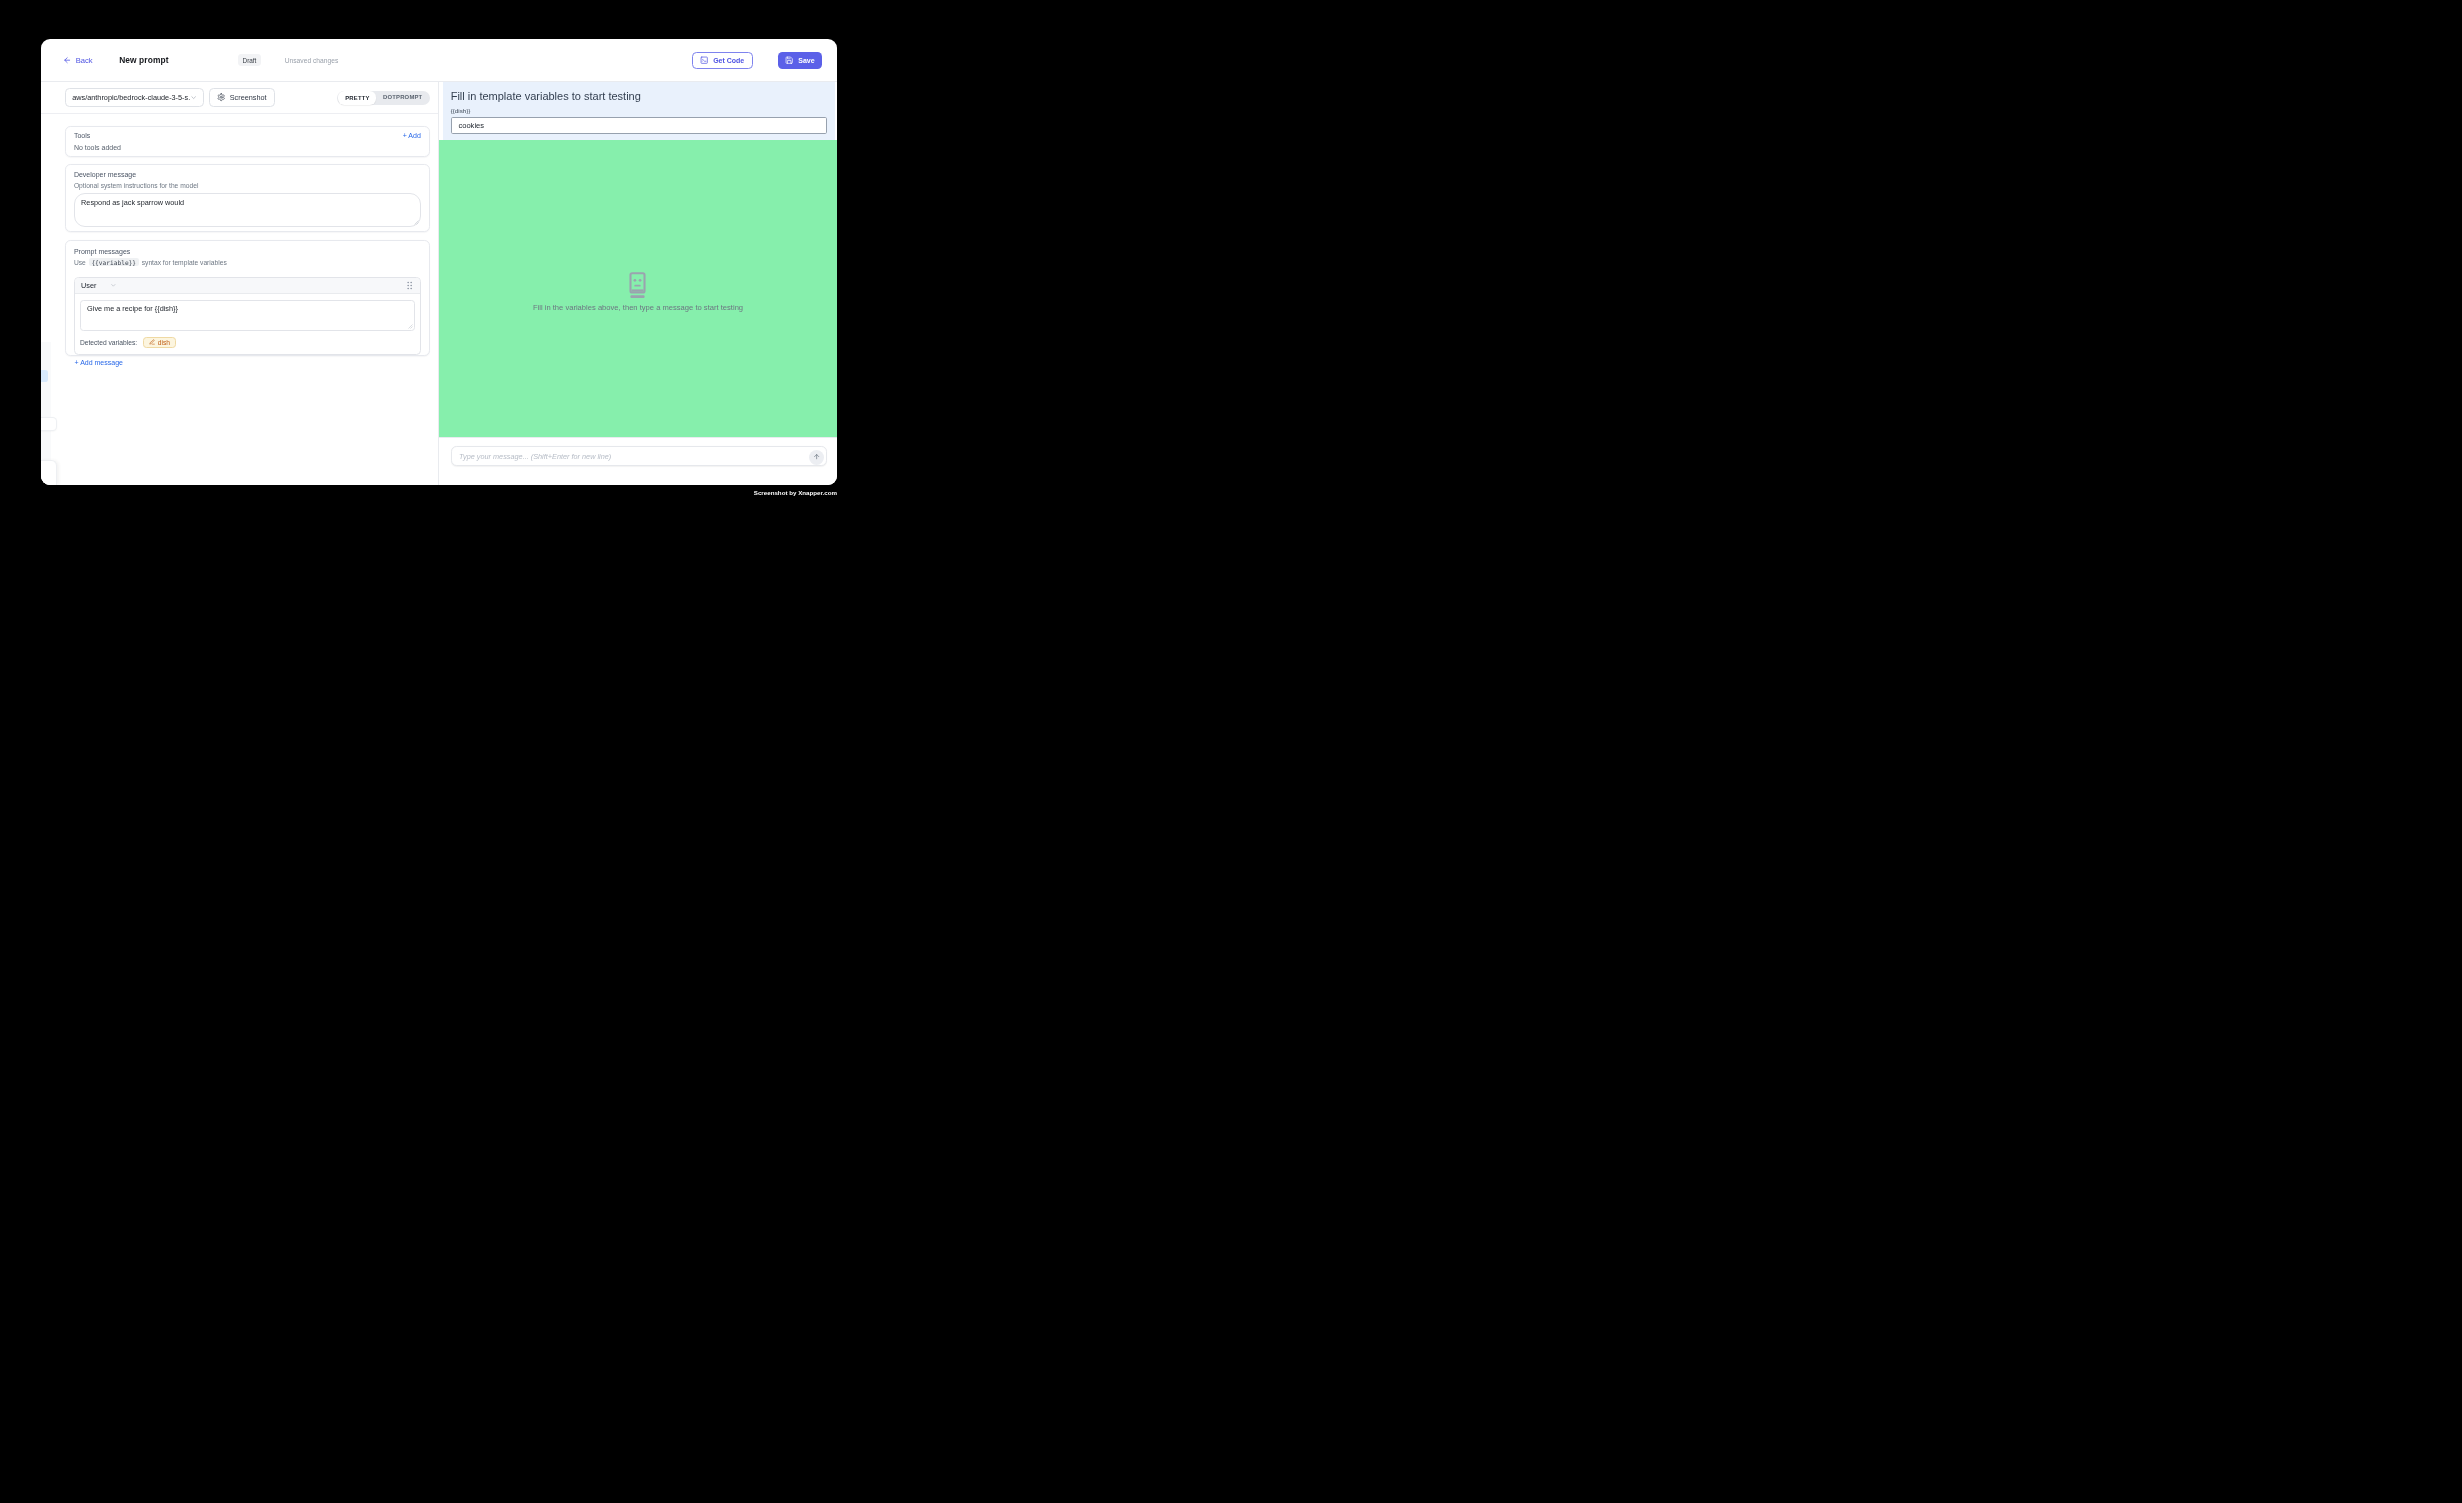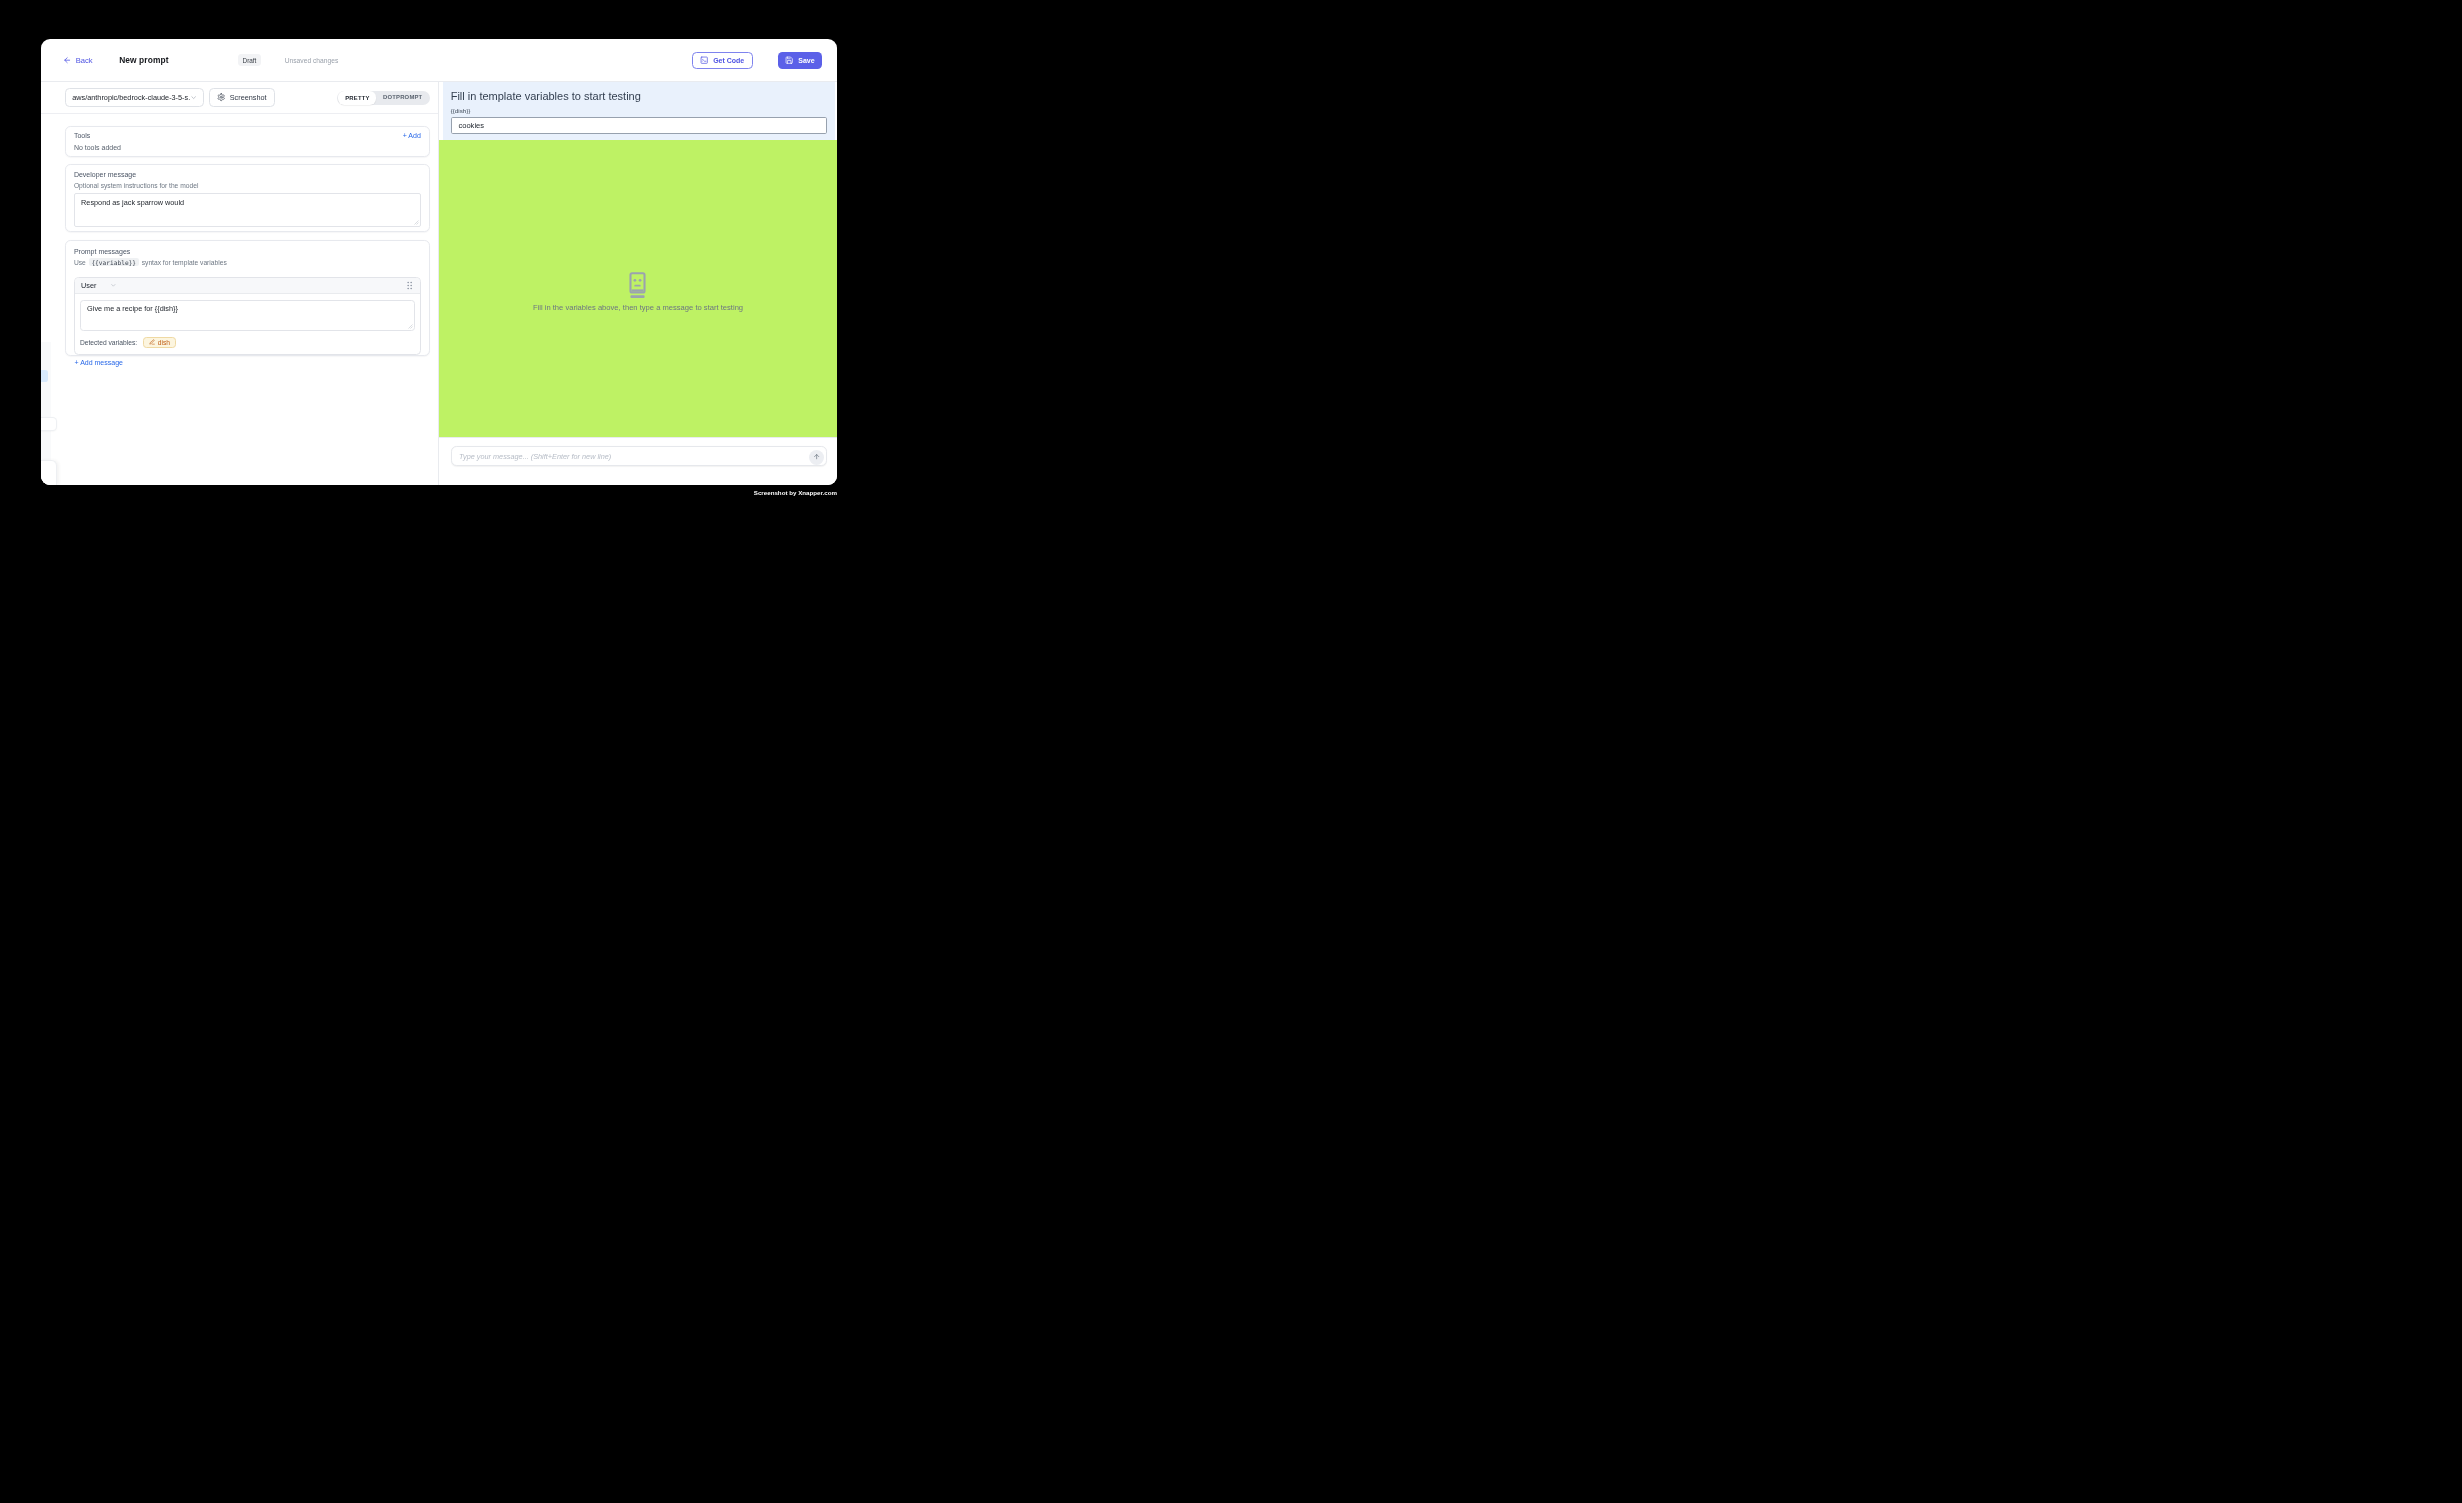--- a/index.html
+++ b/index.html
@@ -40,21 +40,21 @@
   .cards{padding:11.8px 7.8px 0 23.5px;}
   .card{border:0.6px solid #e7e9ee;border-radius:5.6px;background:#fff;box-shadow:0 0.6px 1.1px rgba(16,24,40,.04);}
   .card .label{font-size:7px;color:#4b5565;}
   .card .sub{font-size:6.7px;color:#6e7884;margin-top:3.4px;}
   .link{color:#2767e8;font-size:7px;font-weight:500;cursor:pointer;text-decoration:none;}
   .card.tools{height:31px;padding:5.6px 8.4px;margin-bottom:7.3px;}
   .card.tools .row{display:flex;align-items:center;justify-content:space-between;}
   .card.tools .empty{font-size:7px;color:#59626e;margin-top:4.5px;}
   .card.dev{height:68px;padding:6.2px 8.4px;margin-bottom:8.4px;}
   .ta-wrap{position:relative;}
-  textarea{display:block;width:100%;border:0.6px solid #e2e4e9;border-radius:2px;resize:none;outline:none;font-size:7.3px;color:#23282f;padding:3.9px 6.2px;line-height:1.45;background:#fff;}
+  textarea{display:block;width:100%;border:0.6px solid #e2e4e9;border-radius:11px;resize:none;outline:none;font-size:7.3px;color:#23282f;padding:3.9px 6.2px;line-height:1.45;background:#fff;}
   .card.dev textarea{height:34px;margin-top:4.5px;}
   .resize-glyph{position:absolute;right:1.7px;bottom:1.7px;width:5px;height:5px;color:#c3c7ce;}
   .card.msgs{height:116px;padding:6.2px 8.4px;}
   .hint{display:flex;align-items:center;gap:2.8px;}
   .hint code{font-family:"DejaVu Sans Mono","Liberation Mono",monospace;font-size:6.2px;background:#eff1f3;color:#3c4450;padding:0.6px 2.8px;border-radius:2.2px;}
   .msgblock{border:0.6px solid #e2e4e9;border-radius:4.5px;margin-top:11px;overflow:hidden;}
   .msghead{height:15.7px;background:#f7f8fa;border-bottom:0.6px solid #e9ebee;display:flex;align-items:center;padding:0 6.2px;}
   .role{display:flex;align-items:center;cursor:pointer;}
   .role span{font-size:7.3px;color:#1b212b;}
   .role svg{width:6.7px;height:6.7px;color:#aab0b9;margin-left:13.4px;}
@@ -71,21 +71,21 @@
   .sliver-strip{position:absolute;left:0;top:260px;width:9.5px;height:119px;background:#f9fafb;}
   .sliver-blue{position:absolute;left:0;top:288px;width:7.3px;height:11.8px;background:#d8eafd;border-radius:0 2.8px 2.8px 0;}
   .sliver-gap{position:absolute;left:0;top:335px;width:15.7px;height:14px;background:#fff;border:0.6px solid #eef0f3;border-left:none;border-radius:0 4.5px 4.5px 0;box-shadow:0 0.6px 1.7px rgba(0,0,0,.05);}
   .sliver-card{position:absolute;left:0;top:378px;width:16px;height:25px;background:#fff;border:0.6px solid #edeff2;border-left:none;border-bottom:none;border-radius:0 5.6px 0 0;box-shadow:1.1px 0 3.4px rgba(0,0,0,.05);}
 
   
   .vars{height:58px;margin:0 2.2px 0 3.9px;background:#e9f1fc;padding:7.8px 7.8px 0 7.8px;}
   .vtitle{font-size:11px;font-weight:400;color:#333f50;}
   .vlabel{font-size:6.2px;color:#3d4856;margin-top:5.6px;}
   .vars input{display:block;width:100%;height:17px;margin-top:2.8px;border:0.6px solid #97a1ae;border-radius:1.7px;padding:0 6.7px;font-size:7.6px;color:#1c222b;outline:none;background:#fff;}
-  .chat{flex:1;position:relative;background:#bef264;}
+  .chat{flex:1;position:relative;background:#86efac;}
   .bot{position:absolute;left:calc(50% - 10.6px);top:132px;width:21px;height:27px;color:#9ba3af;}
   .emptytext{position:absolute;top:163px;width:100%;text-align:center;font-size:7.6px;color:#6d7682;}
   .composer{height:48px;border-top:0.6px solid #e9ebef;padding:8.4px 10px 0 11.8px;}
   .composebox{position:relative;height:19.6px;border:0.6px solid #e6e8ec;border-radius:5.6px;box-shadow:0 0.6px 1.1px rgba(0,0,0,.05);background:#fff;}
   .composebox input{width:calc(100% - 24.6px);height:18.5px;border:none;outline:none;background:transparent;padding:0 0 0 7.3px;font-size:7.3px;color:#1f242c;font-style:italic;}
   .composebox input::placeholder{color:#b6bcc6;}
   .send{position:absolute;right:2.2px;top:2.2px;width:15px;height:15px;border-radius:50%;border:none;background:#eceef2;display:flex;align-items:center;justify-content:center;cursor:pointer;padding:0;}
   .send svg{width:7.3px;height:7.3px;color:#6f7985;}
 
   .watermark{position:absolute;top:489px;right:40px;color:#fff;font-size:6.2px;font-weight:600;}

